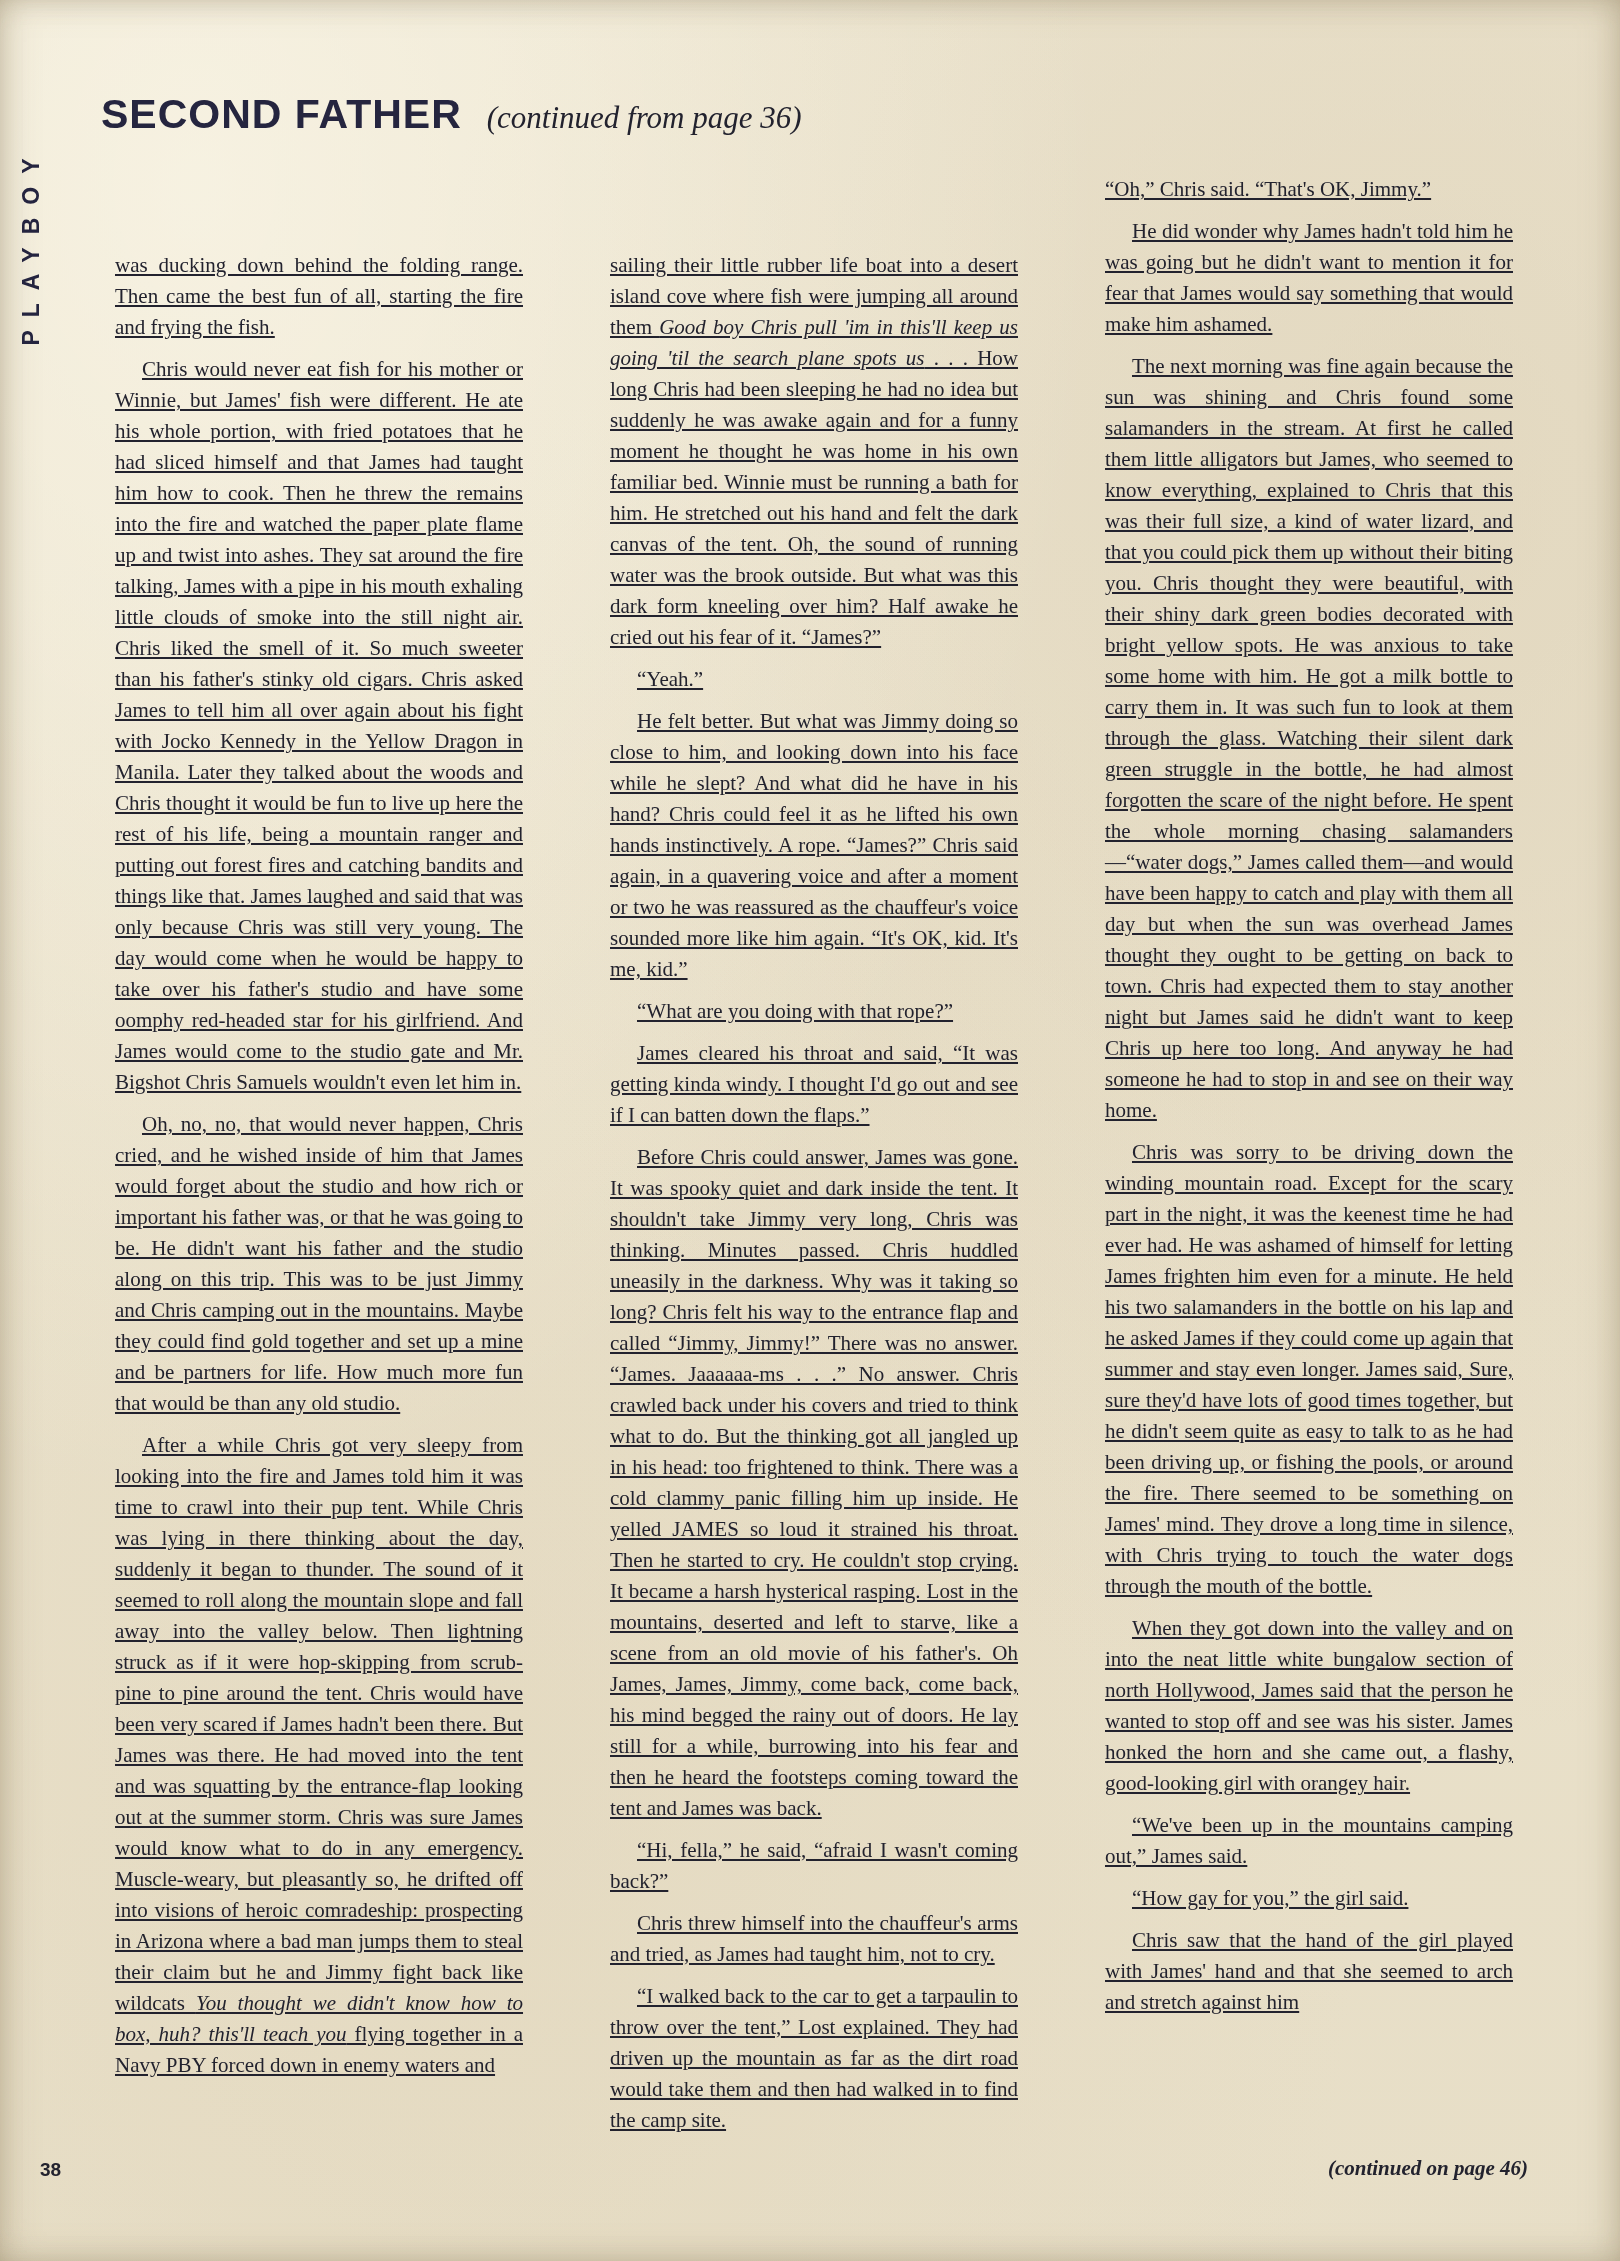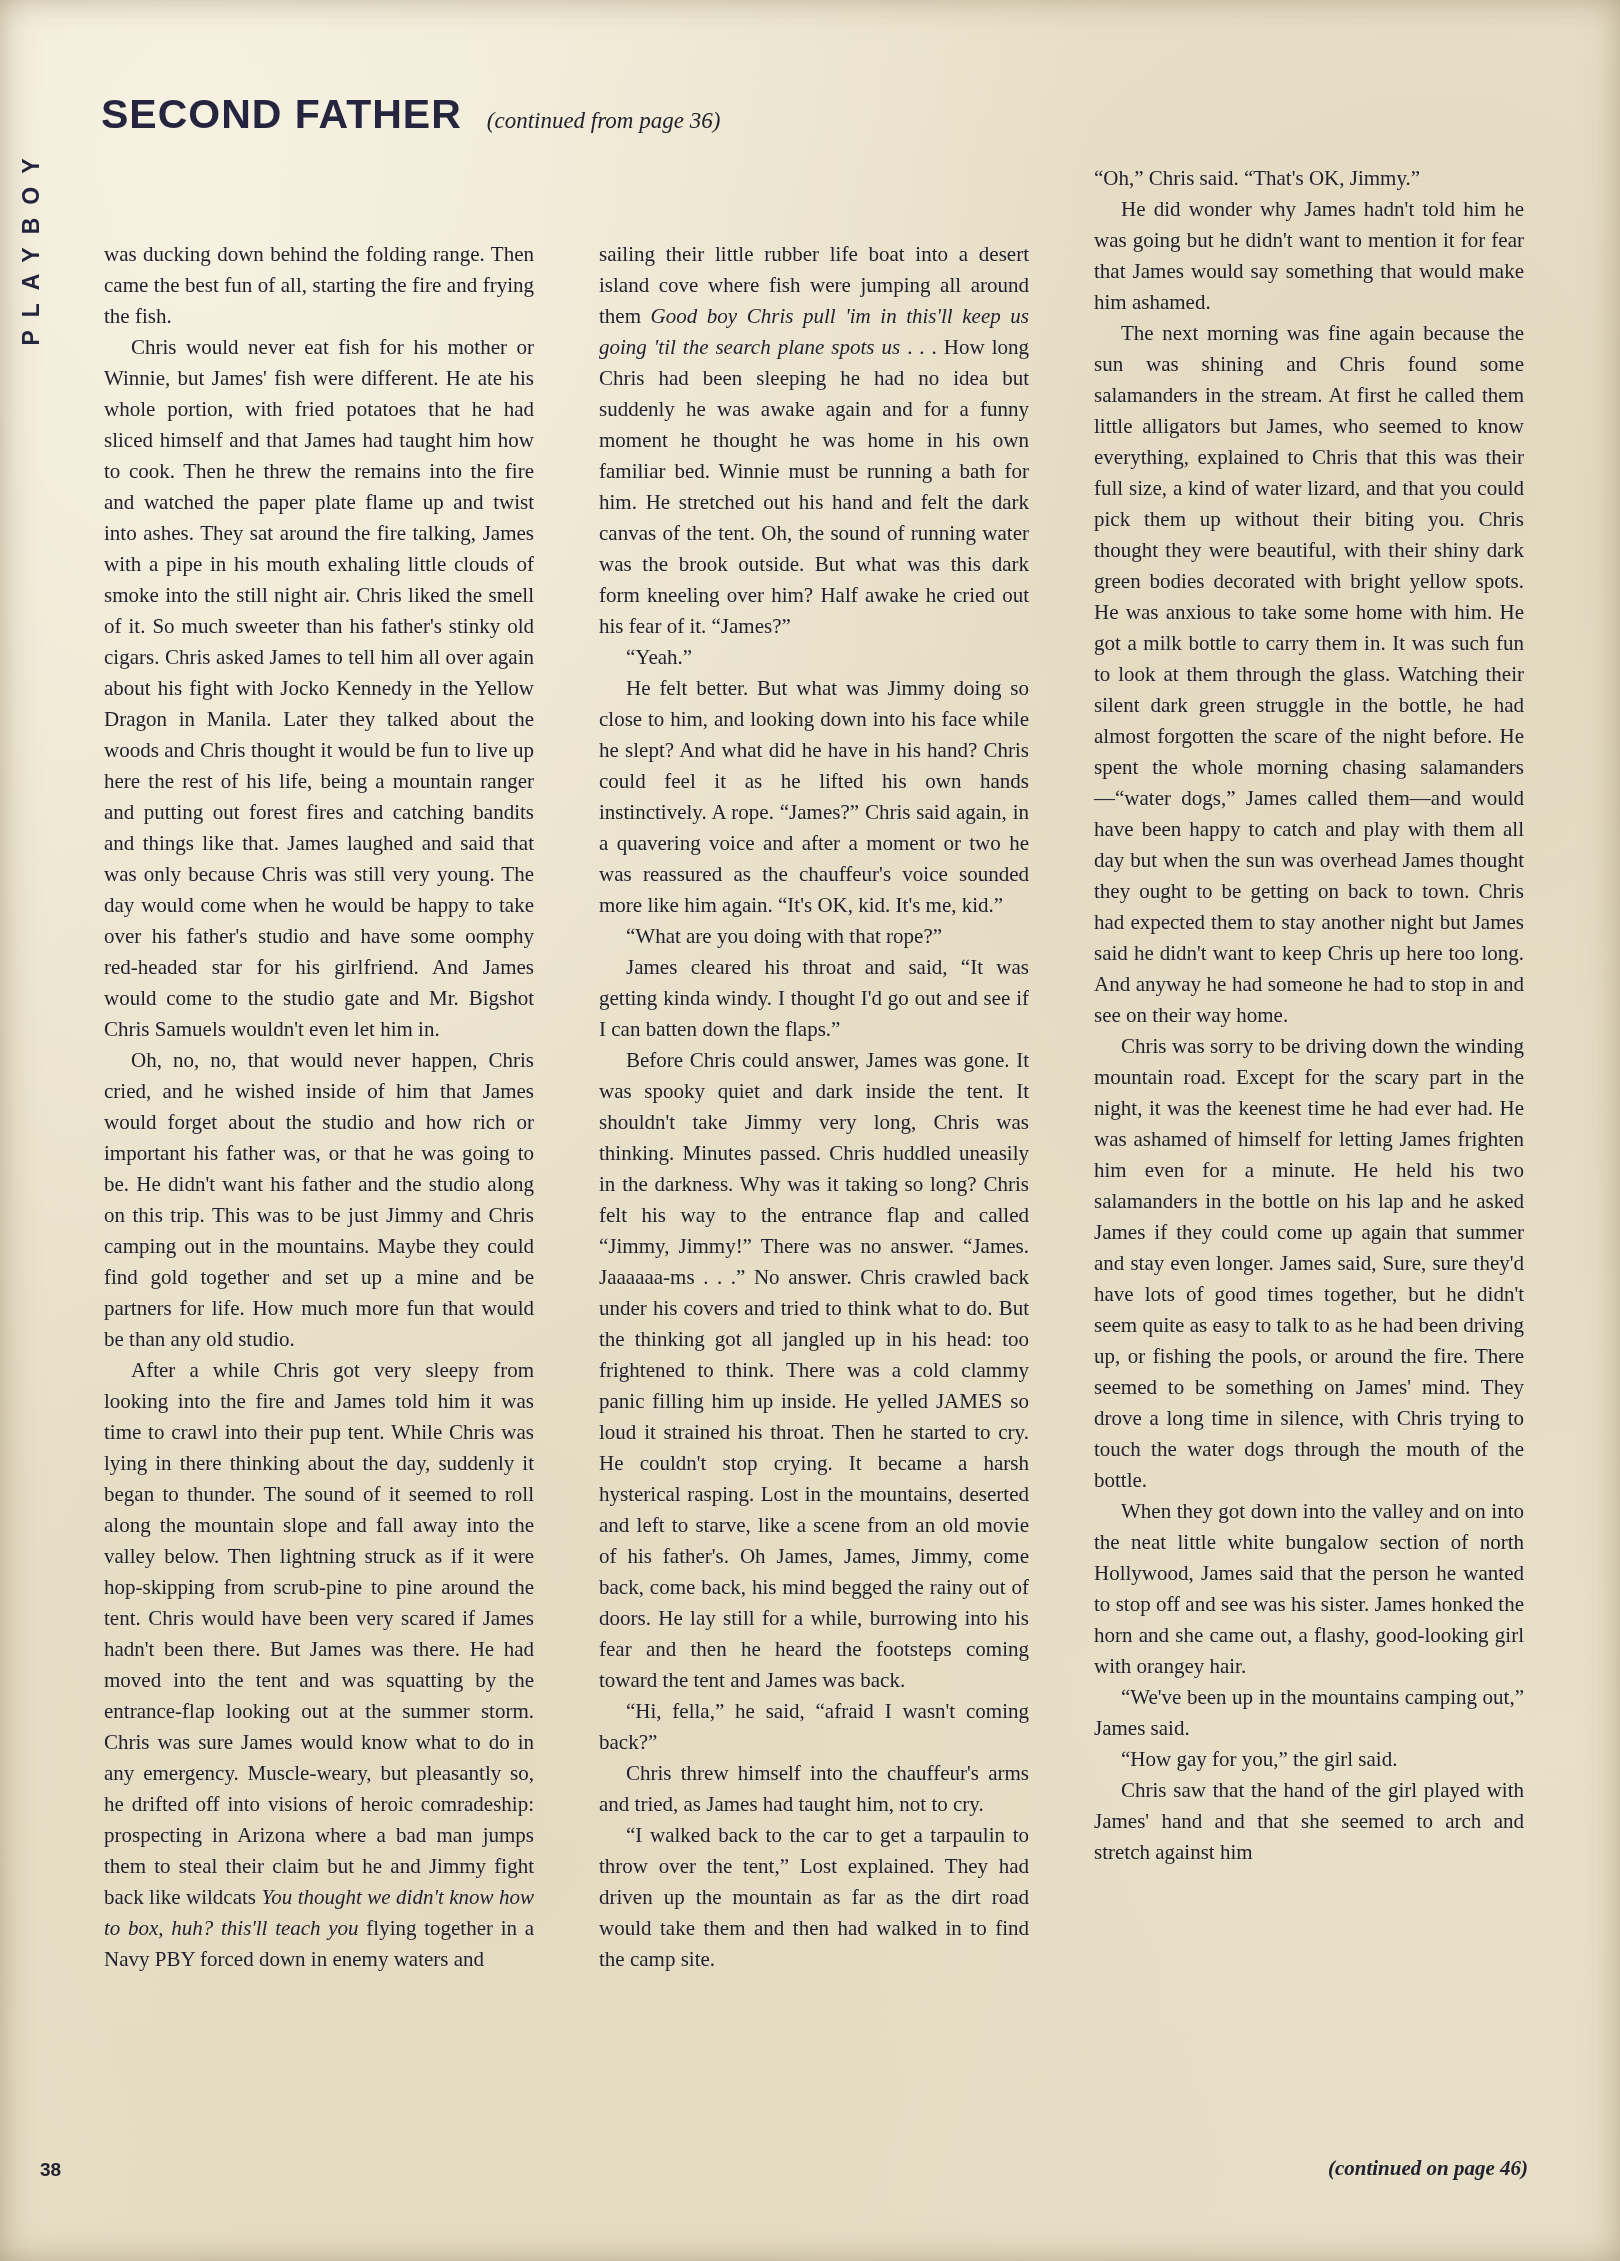--- a/index.html
+++ b/index.html
@@ -83,21 +83,21 @@
     font-family: "Liberation Sans", "DejaVu Sans", sans-serif;
     font-weight: bold;
     font-size: 41px;
     letter-spacing: 1px;
     color: #25253f;
     line-height: 1;
   }
   .headline-cont {
     font-family: "Liberation Serif", "DejaVu Serif", serif;
     font-style: italic;
-    font-size: 23px;
+    font-size: 31px;
     color: #22222e;
     line-height: 1;
   }
 
   
   .columns {
     position: absolute;
     left: 104px;
     top: 163px;
     width: 1425px;
@@ -112,22 +112,23 @@
     text-align: justify;
     text-justify: inter-word;
     hyphens: manual;
     color: #22222e;
   }
   .col.col-one   { padding-top: 76px; }
   .col.col-two   { padding-top: 76px; }
   .col.col-three { padding-top: 0px; }
 
   .col p {
-    margin: 0;
+    margin: 11px;
     text-indent: 27px;
+    text-decoration: underline;
   }
   .col p.no-indent { text-indent: 0; }
   .col p:last-child { text-align: justify; }
   .col p.flush-last { text-align-last: left; }
 
   .col i { font-style: italic; }
 
   
   .page-number {
     position: absolute;

